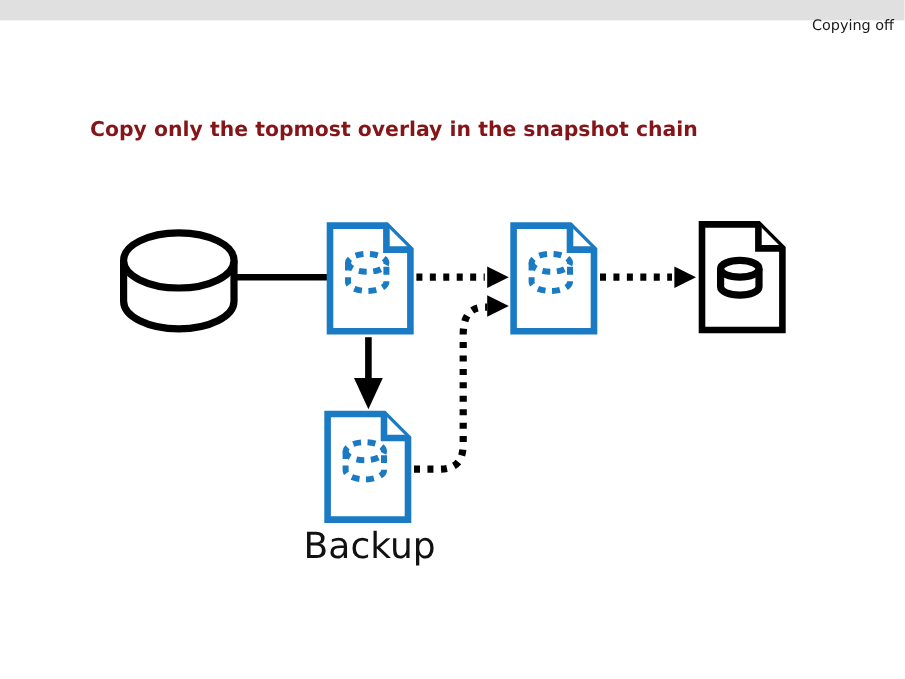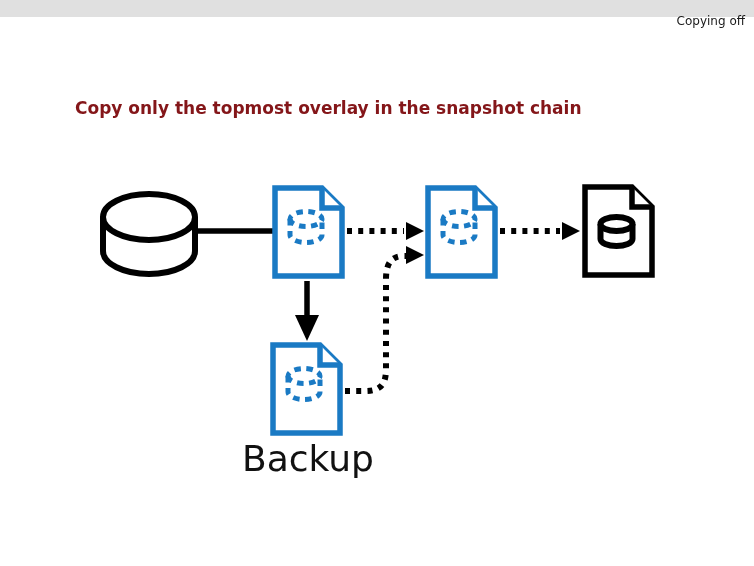--- a/index.html
+++ b/index.html
@@ -22,21 +22,21 @@
             color:var(--dark-red,#841619);margin-left:23px;}
   
   .doc-blue{fill:#fff;stroke:var(--accent-blue,#1a7ac4);stroke-width:5.5;stroke-linejoin:miter;}
   .cyl-dash{fill:none;stroke:var(--accent-blue,#1a7ac4);stroke-width:5;stroke-dasharray:6.5 5.5;}
   .doc-black{fill:#fff;stroke:#000;stroke-width:5.5;stroke-linejoin:miter;}
   .shape-black{fill:#fff;stroke:#000;stroke-width:6;}
   .solid-line{stroke:#000;stroke-width:5.5;fill:none;}
   .dot-line{stroke:#000;stroke-width:6;fill:none;stroke-dasharray:5 6.2;}
   .arrow-head{fill:#000;stroke:none;}
   .backup-label{position:absolute;left:230px;top:438px;width:156px;text-align:center;
-                font-size:36px;color:#111;}
+                font-size:30px;color:#111;}
 </style>
 </head>
 <body>
 
 <div class="slide">
 
   <div class="topbar">
     <span class="status">Copying off</span>
   </div>
 

